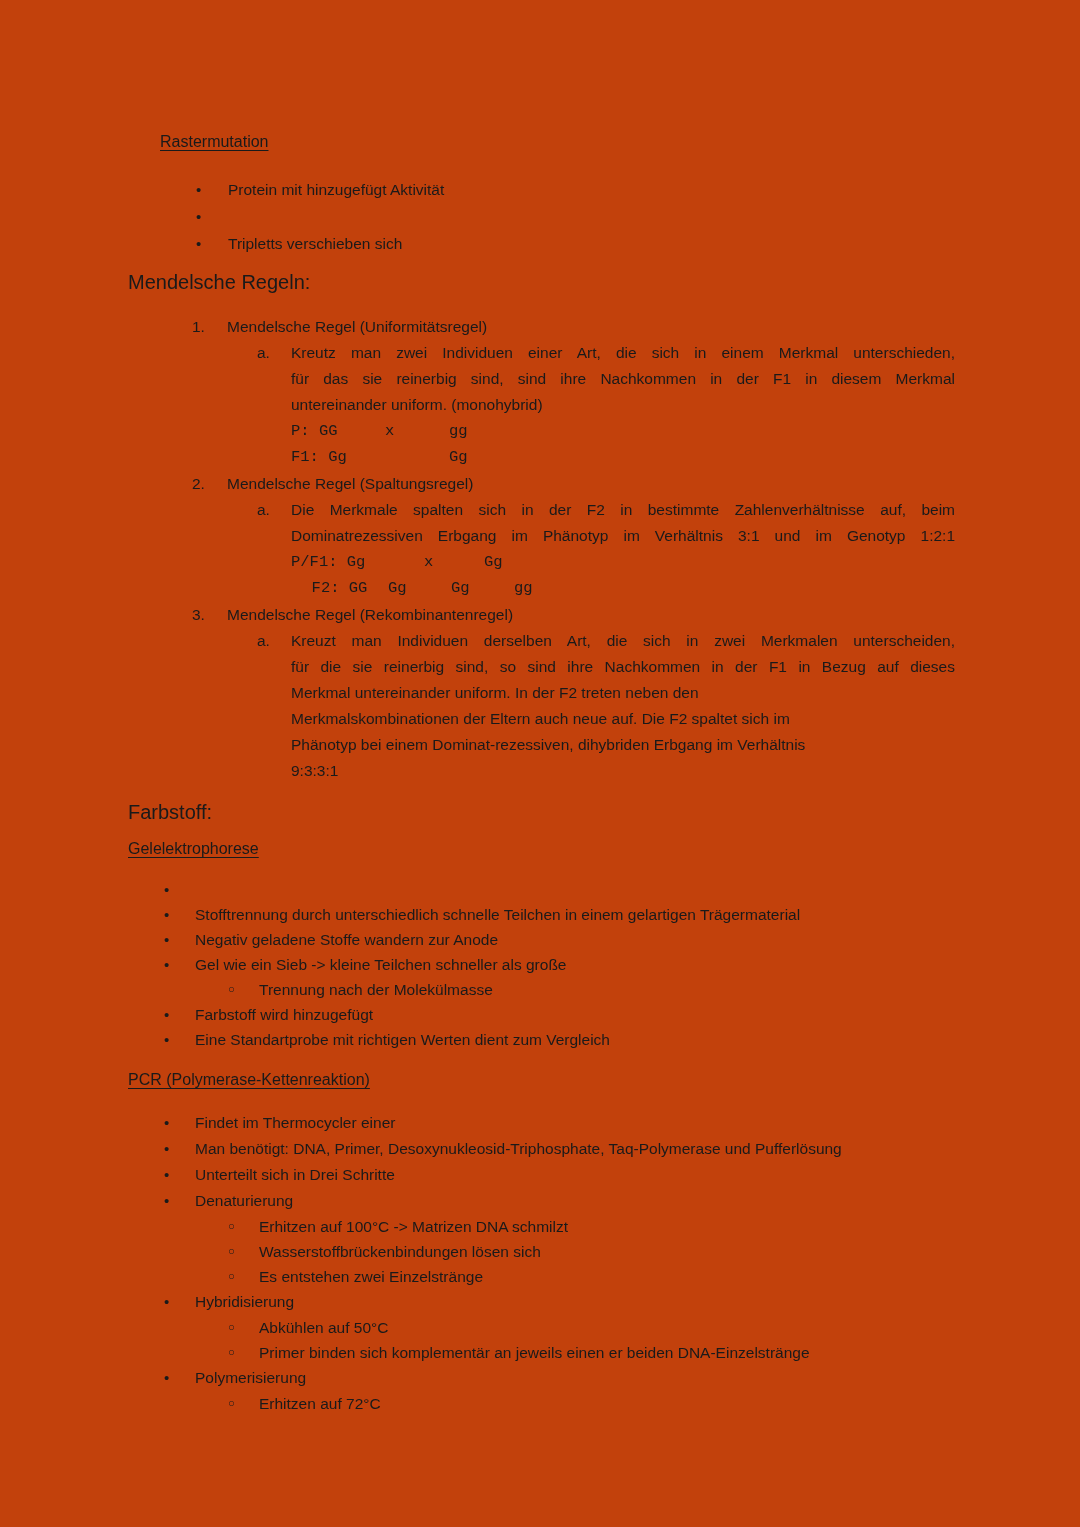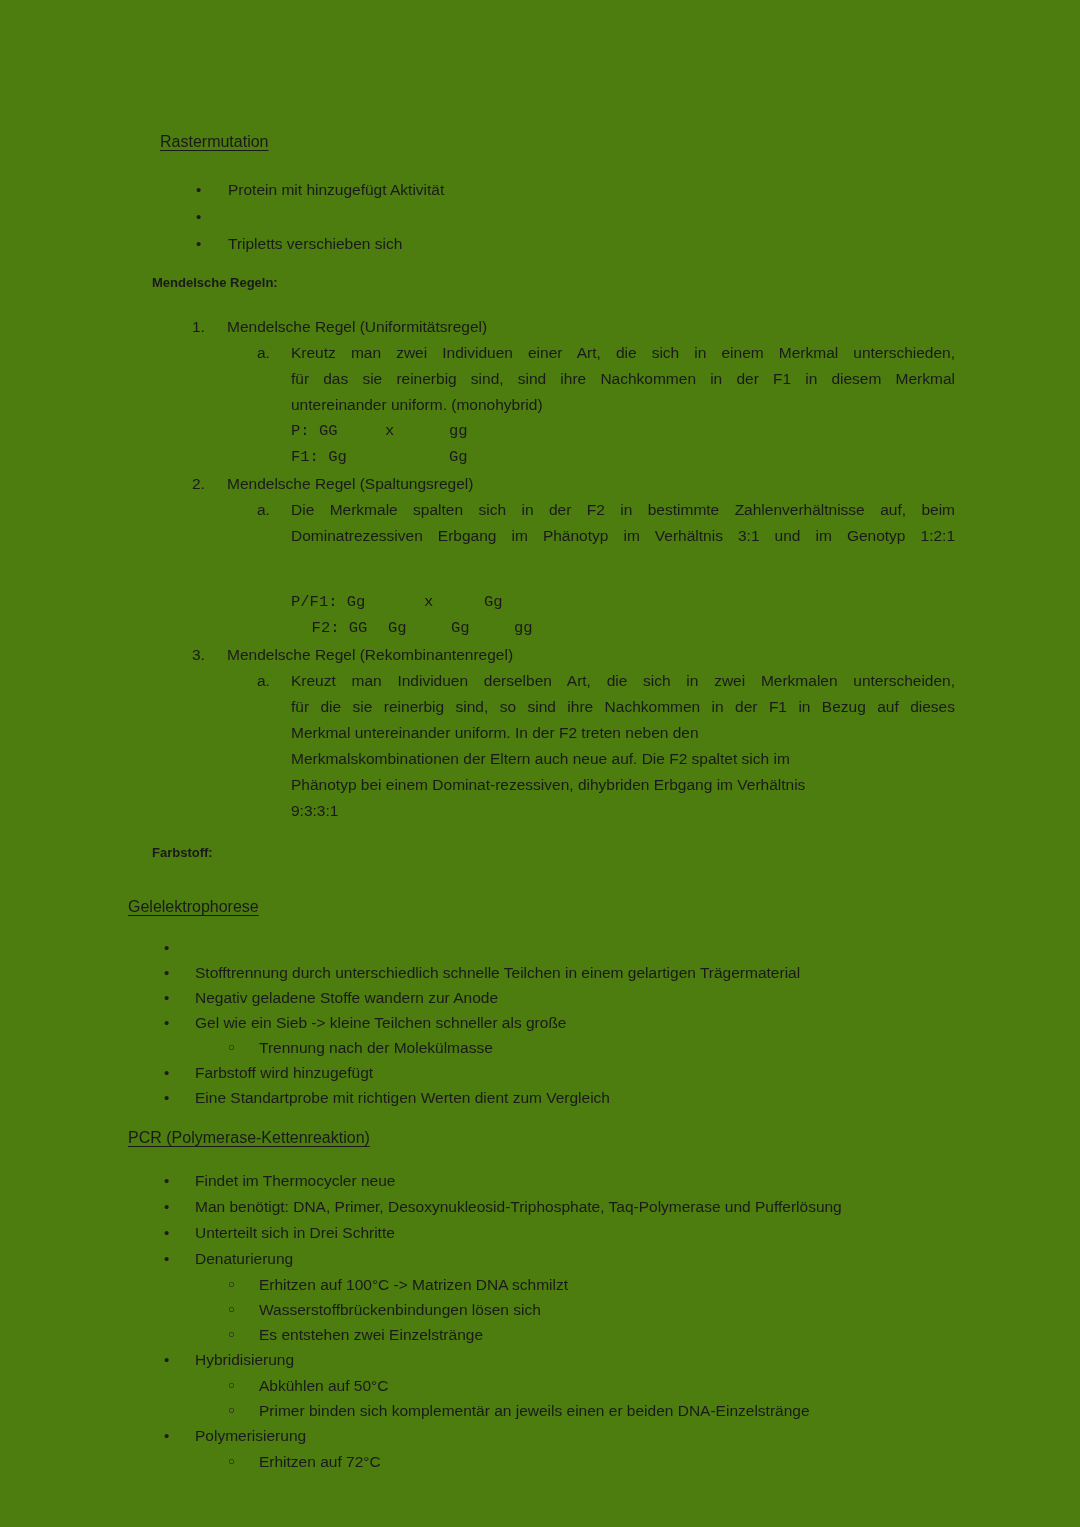--- a/index.html
+++ b/index.html
@@ -1,45 +1,44 @@
 <!DOCTYPE html>
 <html><head>
 <meta charset="utf-8">
 <style>
   html, body { margin: 0; padding: 0; background: #ffffff; }
   .page {
     position: relative;
     width: 1080px;
     height: 1527px;
-    background: #4d7c0f;
+    background: #c2410c;
     color: #1a1a1a;
     font-family: "Liberation Sans", sans-serif;
     font-size: 15.5px;
     overflow: hidden;
   }
   .content { padding: 131px 90px 0 128px; }
 
   
   .h-underline {
     font-size: 16px;
     line-height: 22px;
     text-decoration: underline;
     text-underline-offset: 3px;
     text-decoration-thickness: 1px;
   }
   .h-raster { margin-left: 32px; }
   .h-bold {
-    font-size: 13px;
-    font-weight: bold;
+    font-size: 20px;
+    font-weight: normal;
     line-height: 27px;
-    margin-left: 24px;
   }
   .mt-mendel { margin-top: 12px; }
   .mt-gentechnik { margin-top: 15px; }
-  .mt-gel { margin-top: 30px; }
+  .mt-gel { margin-top: 12px; }
   .mt-pcr { margin-top: 17px; }
 
   
   .row { display: flex; align-items: flex-start; }
   .mk { display: inline-block; flex: 0 0 auto; }
 
   
   .raster-list { margin-top: 23px; }
   .raster-list .row { padding-left: 68px; line-height: 27px; }
   .raster-list .mk { width: 32px; }
@@ -52,21 +51,21 @@
   .letter-row .mk { width: 34px; }
   .jpara { width: 664px; }
   .pline { line-height: 26px; }
   .jline { text-align: justify; text-align-last: justify; }
 
   
   .cross { padding-left: 163px; line-height: 26px; font-family: Liberation Mono, monospace; }
   .cc { display: inline-block; }
   .w94  { width: 94px; }
   .w64  { width: 64px; }
-  .w133 { width: 133px; margin-top: 40px; }
+  .w133 { width: 133px; }
   .w60  { width: 60px; }
   .w97  { width: 97px; text-align: center; }
   .w63  { width: 63px; }
 
   
   .tech-list { margin-top: 17px; }
   .tech-list .lvl1 { padding-left: 36px; line-height: 25px; }
   .tech-list .lvl1 .mk { width: 31px; }
   .tech-list .lvl2 { padding-left: 100px; line-height: 25px; }
   .tech-list .lvl2 .mk { width: 31px; }
@@ -185,21 +184,21 @@
       <div class="row lvl1">
         <span class="mk disc">•</span>
         <span>Eine Standartprobe mit richtigen Werten dient zum Vergleich</span>
       </div>
     </div>
 
     <div class="h-underline mt-pcr">PCR (Polymerase-Kettenreaktion)</div>
     <div class="tech-list pcr-list">
       <div class="row lvl1">
         <span class="mk disc">•</span>
-        <span>Findet im Thermocycler neue</span>
+        <span>Findet im Thermocycler einer</span>
       </div>
       <div class="row lvl1">
         <span class="mk disc">•</span>
         <span>Man benötigt: DNA, Primer, Desoxynukleosid-Triphosphate, Taq-Polymerase und Pufferlösung</span>
       </div>
       <div class="row lvl1">
         <span class="mk disc">•</span>
         <span>Unterteilt sich in Drei Schritte</span>
       </div>
       <div class="row lvl1">

